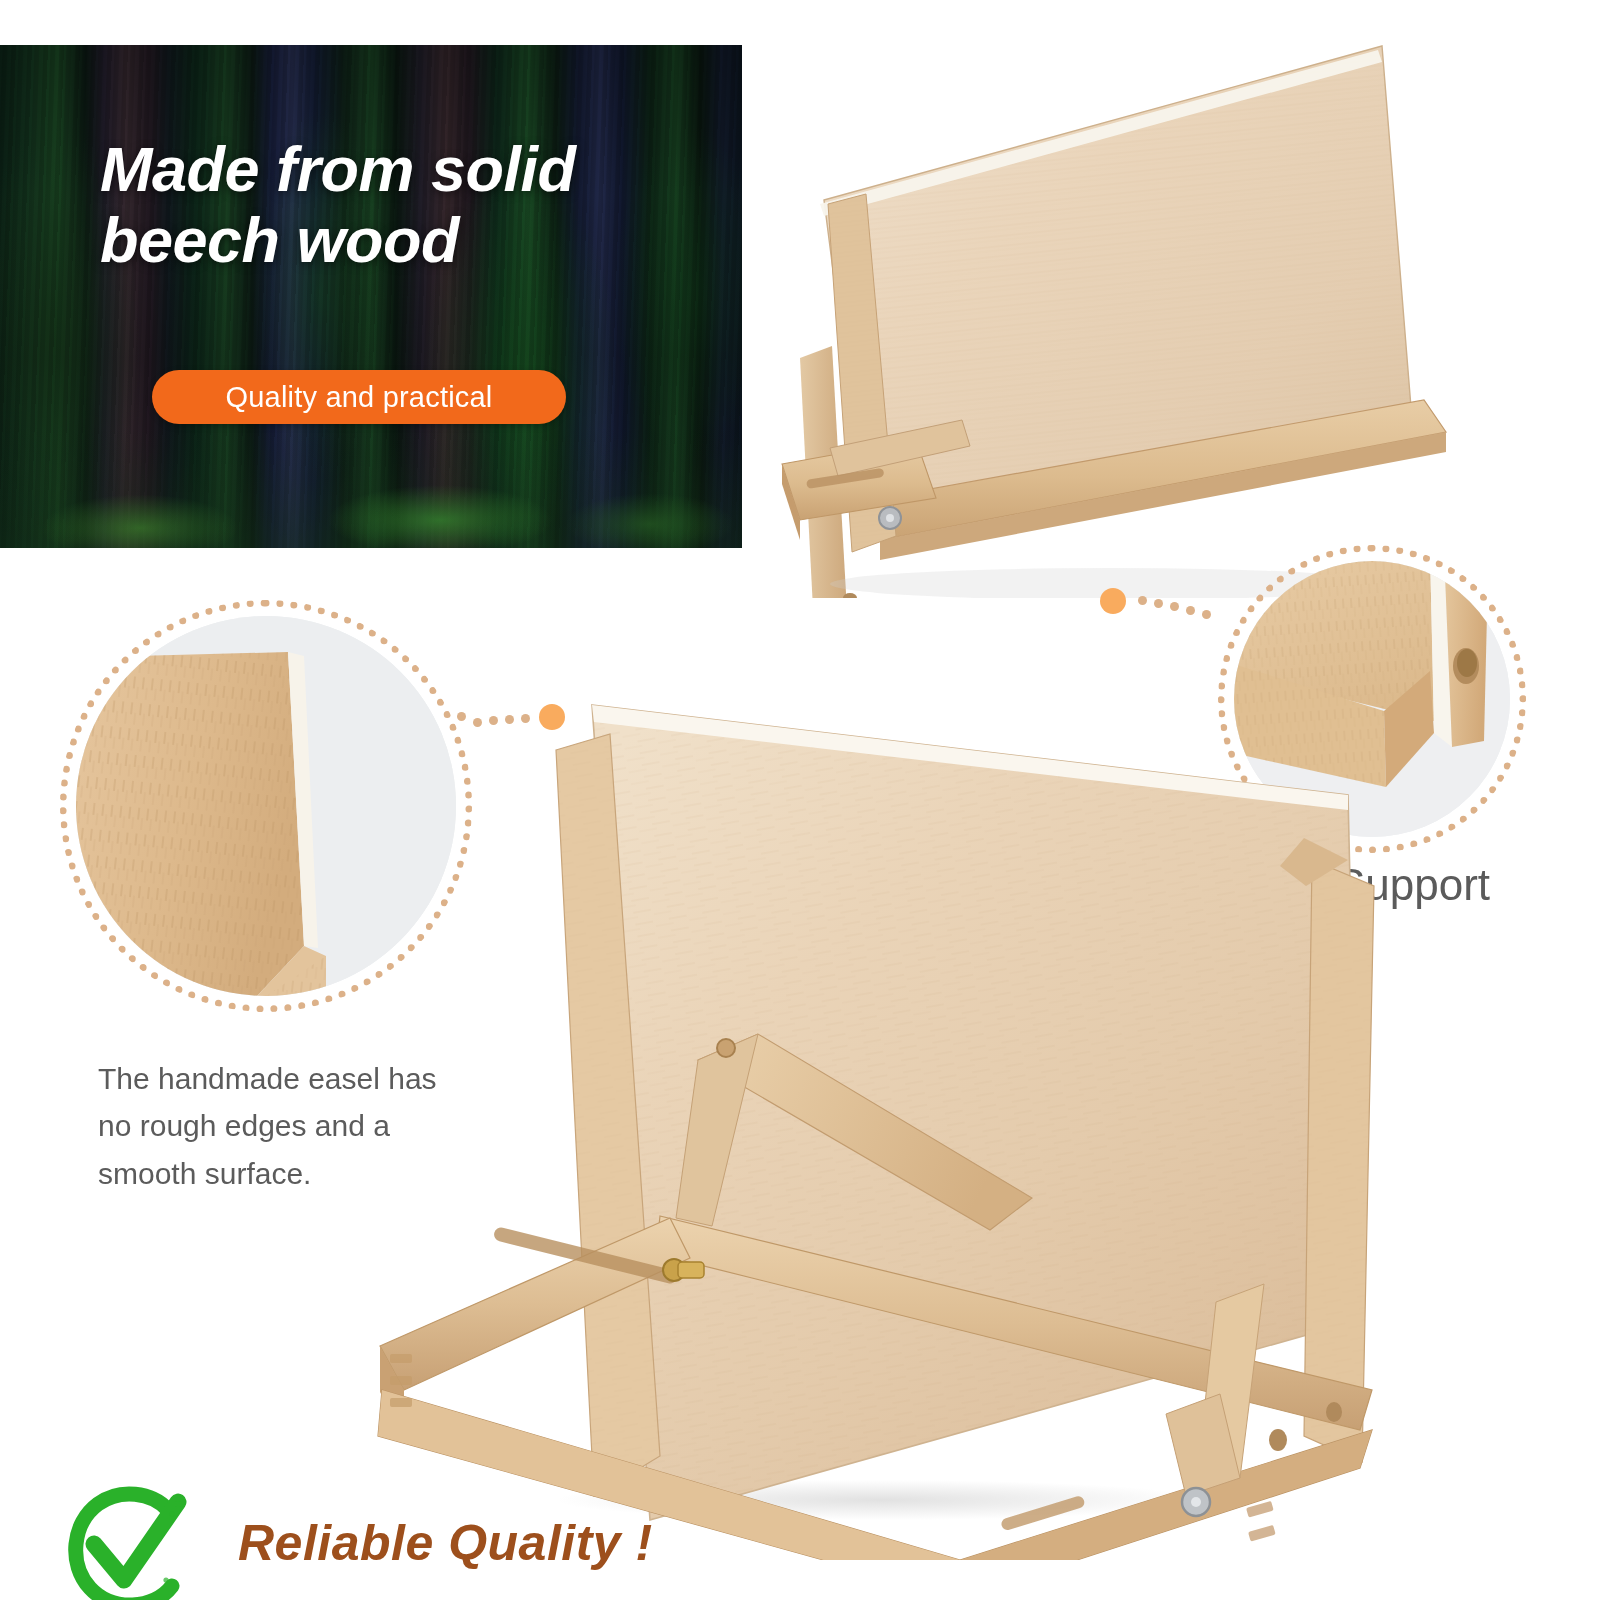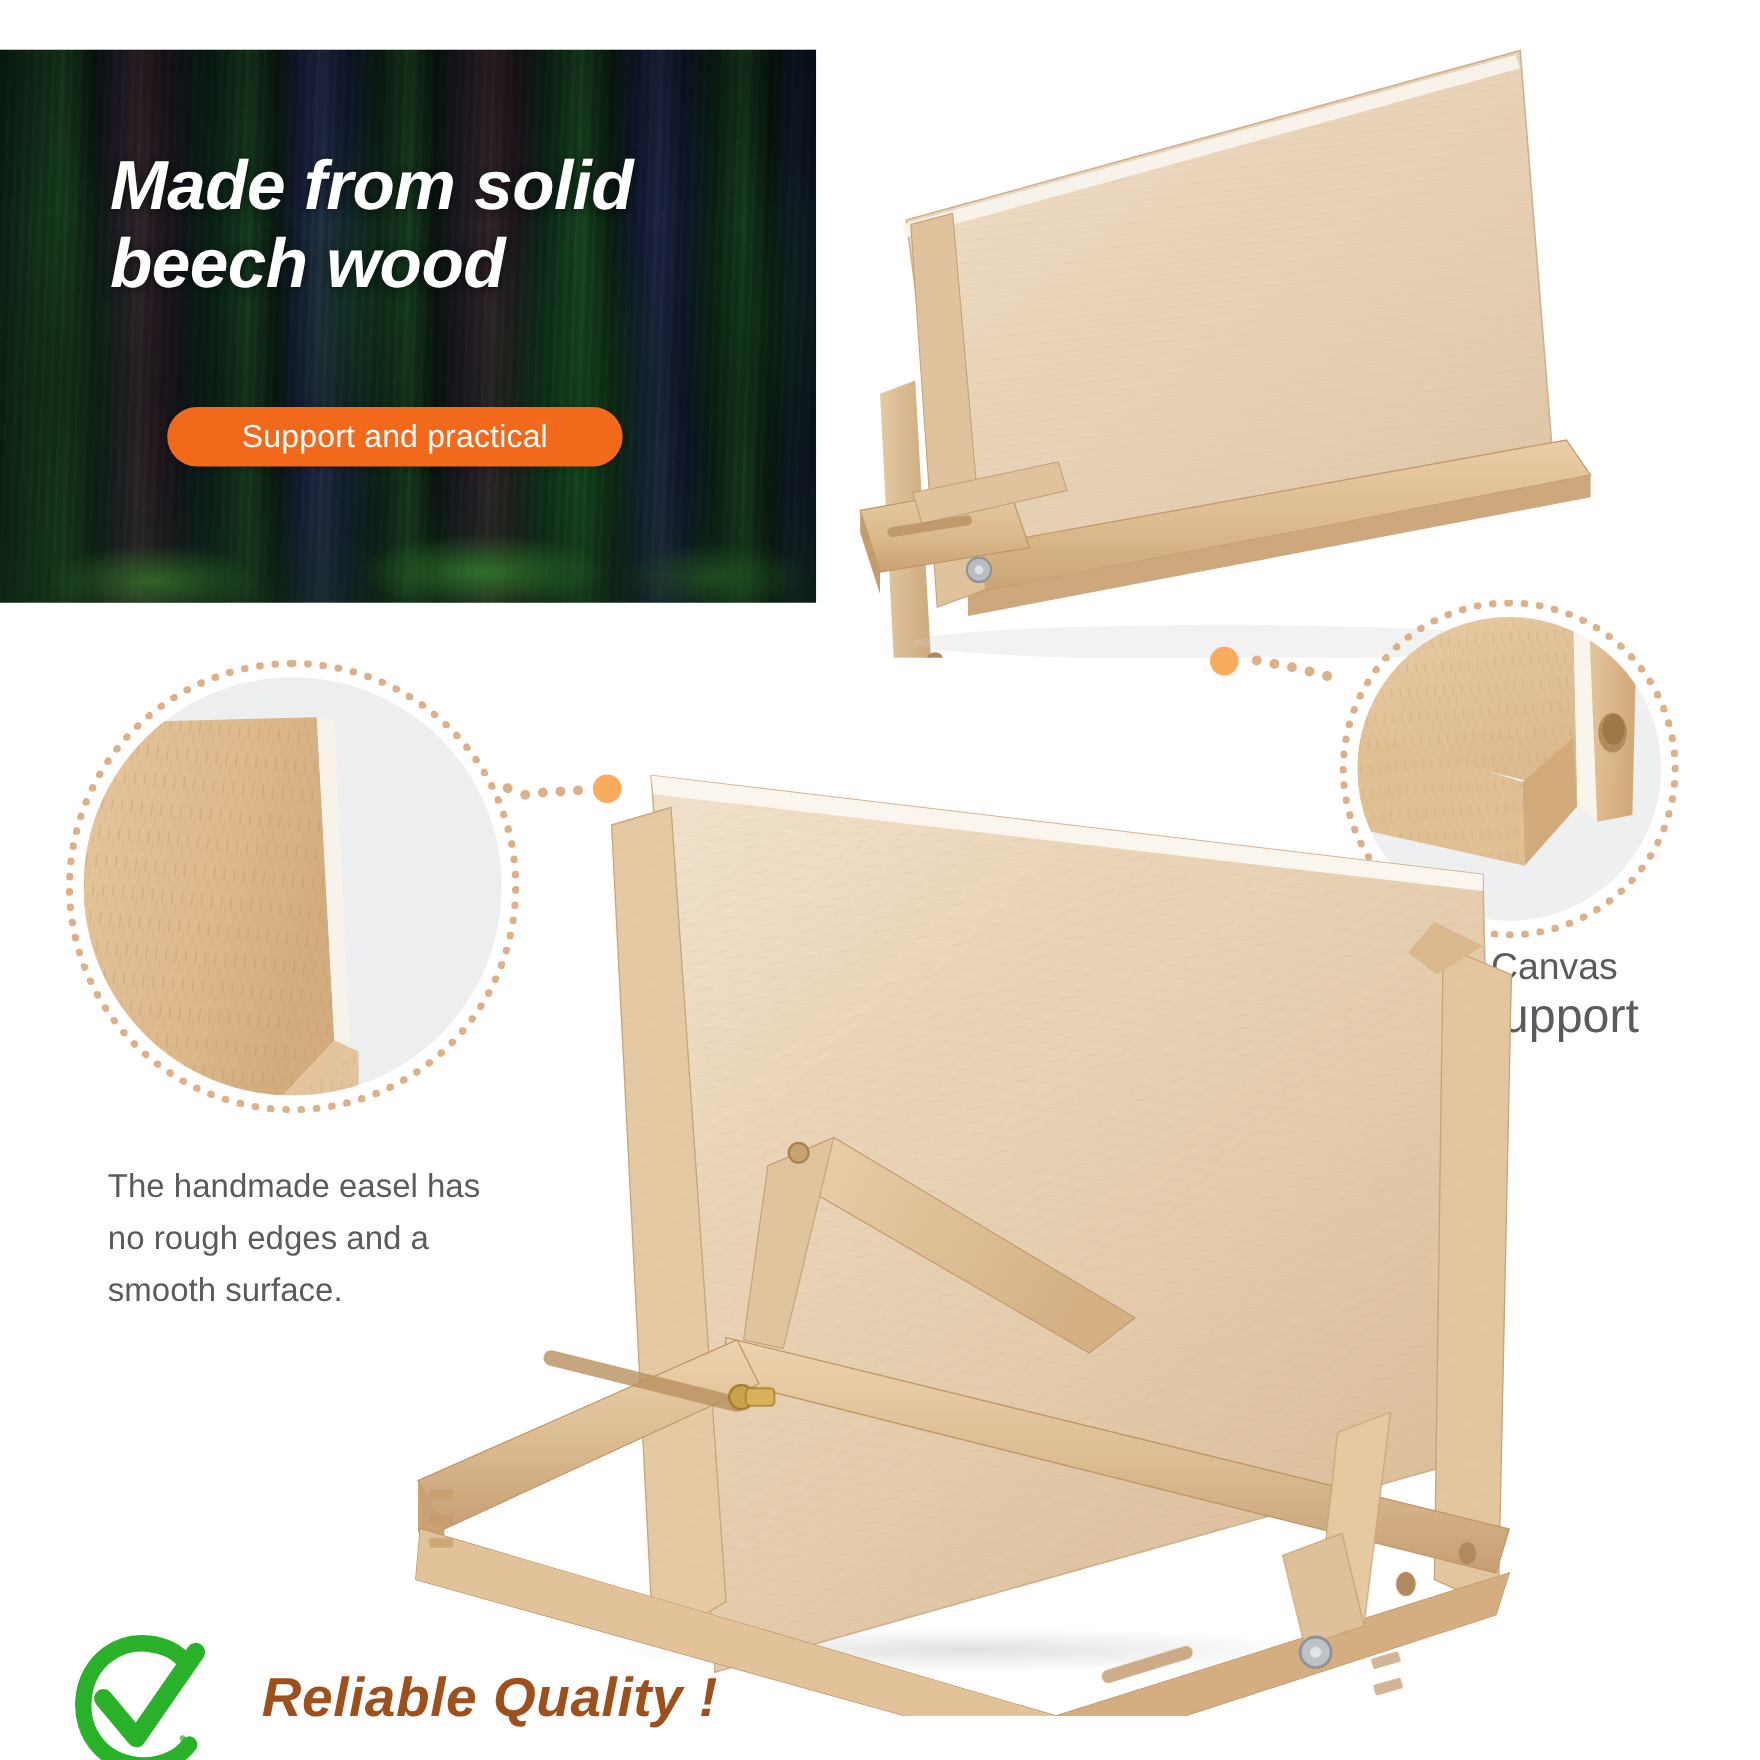--- a/index.html
+++ b/index.html
@@ -140,21 +140,21 @@
     <div class="hero-photo"></div>
     <div class="hero-trunks"></div>
     <div class="hero-ground"></div>
     <div class="hero-shade"></div>
   </div>
 
   <div class="hero-heading">Made from solid
 beech wood</div>
 
   <div class="hero-badge">
-    <span>Support and practical</span>
+    <span>Quality and practical</span>
   </div>
 
   <div class="easel-tr">
     <svg viewBox="0 0 700 570" width="700" height="570">
       <defs>
         <linearGradient id="panelTR" x1="0" y1="0" x2="1" y2="1">
           <stop offset="0%" stop-color="#efe0cc"></stop>
           <stop offset="35%" stop-color="#ead5bb"></stop>
           <stop offset="70%" stop-color="#e4cdb1"></stop>
           <stop offset="100%" stop-color="#dcc3a3"></stop>
@@ -277,21 +277,20 @@
   <div class="leader" id="leader-right" style="left:1100px;top:580px;width:130px;height:60px;">
     <span class="anchor" style="left:0px;top:8px;width:26px;height:26px;"></span>
     <span class="d" style="left:38px;top:16px;width:9px;height:9px;"></span>
     <span class="d" style="left:54px;top:19px;width:9px;height:9px;"></span>
     <span class="d" style="left:70px;top:22px;width:9px;height:9px;"></span>
     <span class="d" style="left:86px;top:26px;width:9px;height:9px;"></span>
     <span class="d" style="left:102px;top:30px;width:9px;height:9px;"></span>
   </div>
 
   <div class="cs-label">
-    <div class="l1">Canvas</div>
     <div class="l2">Support</div>
   </div>
 
   <div class="floor-shadow"></div>
   <div class="easel-main">
     <svg viewBox="0 0 1020 930" width="1020" height="930">
       <defs>
         <linearGradient id="panelM" x1="0.1" y1="0" x2="0.9" y2="1">
           <stop offset="0%" stop-color="#f0e0c9"></stop>
           <stop offset="28%" stop-color="#ead4b8"></stop>

